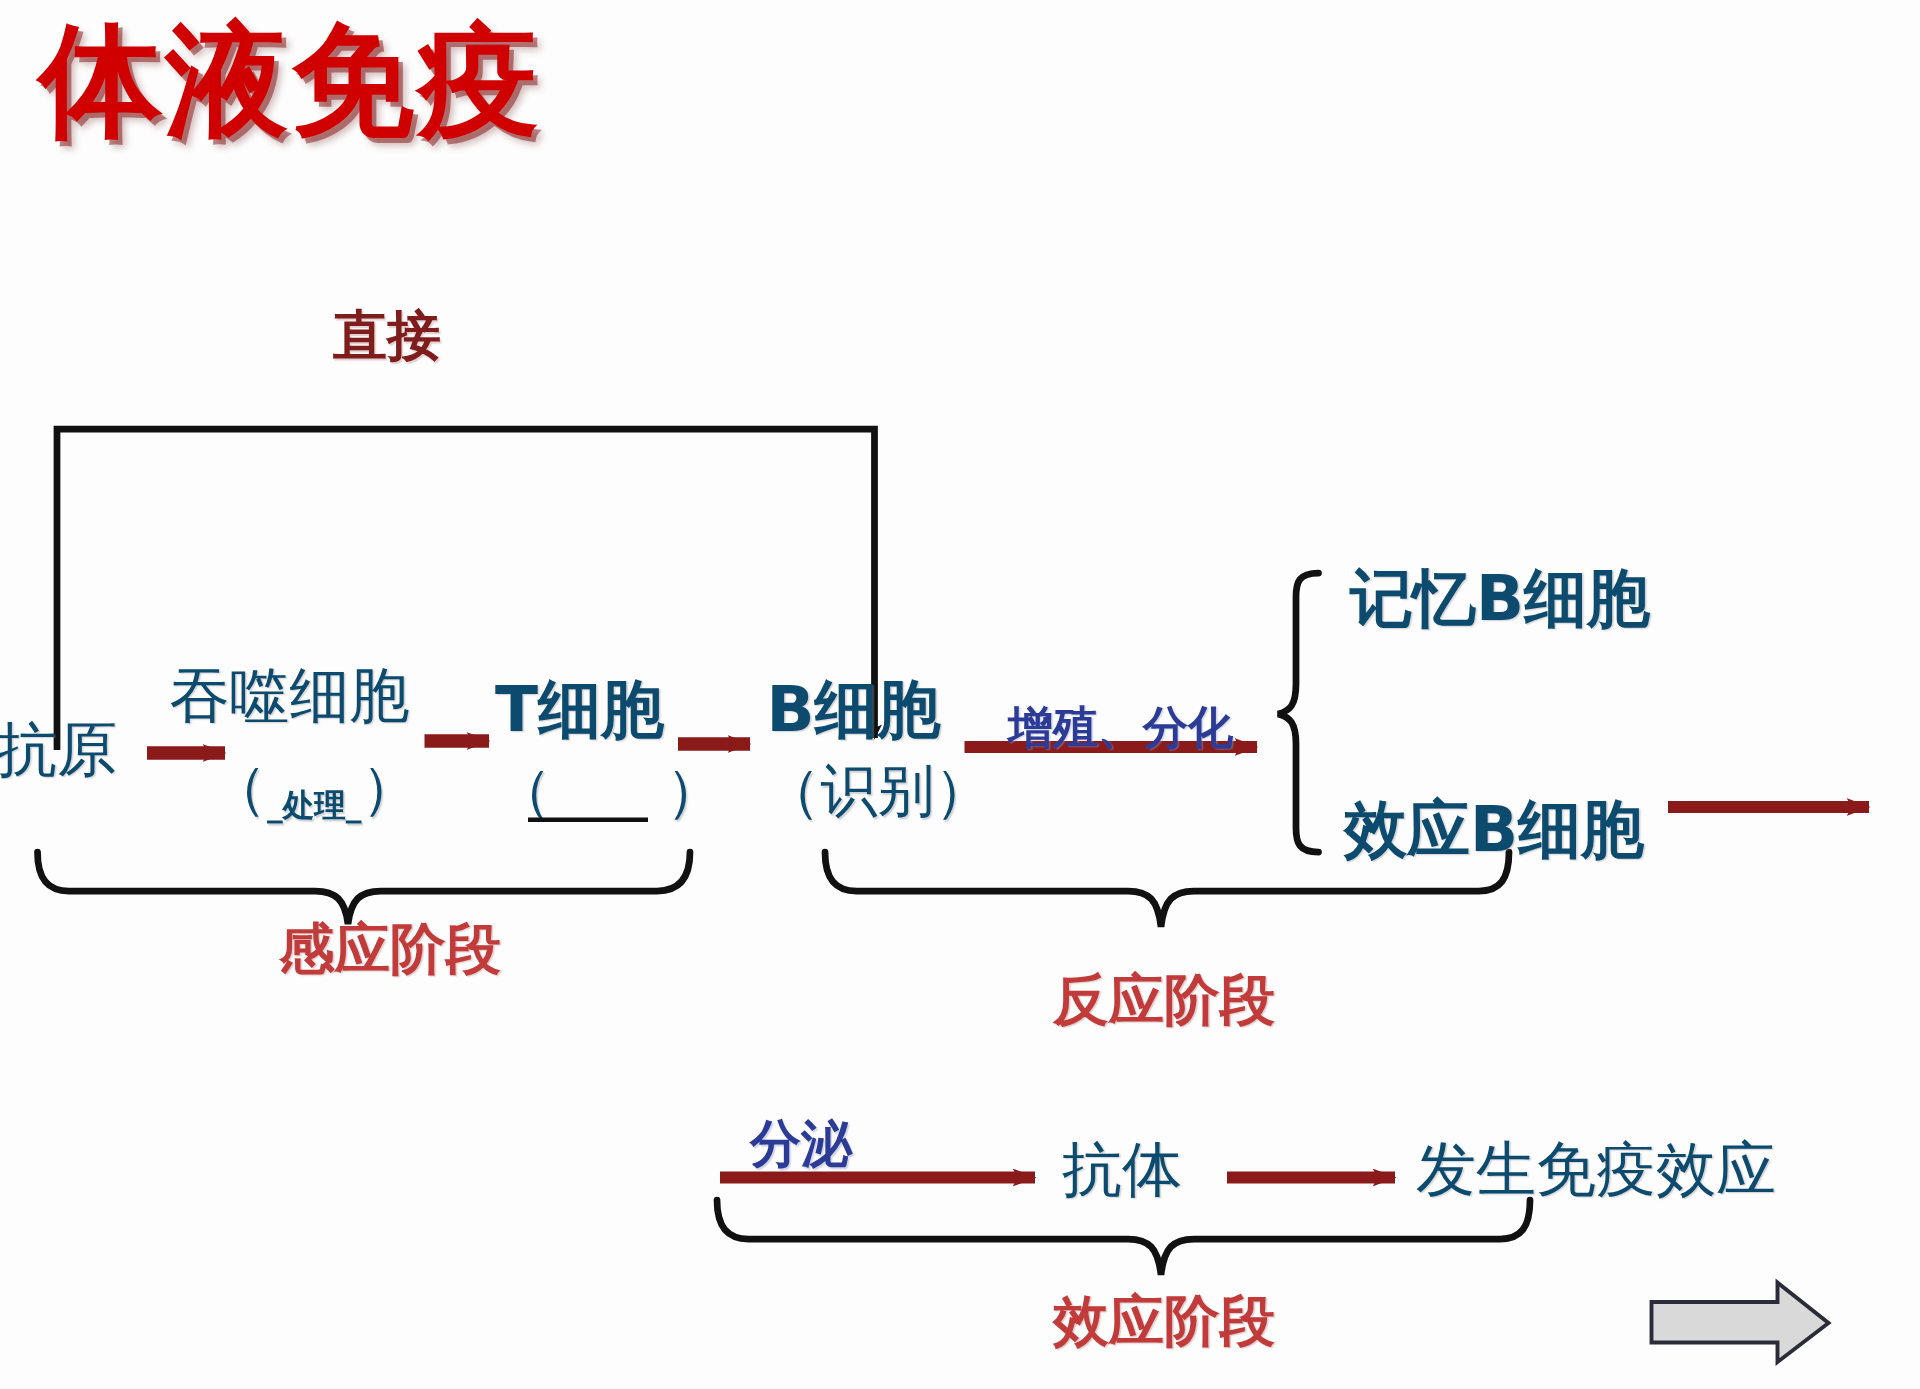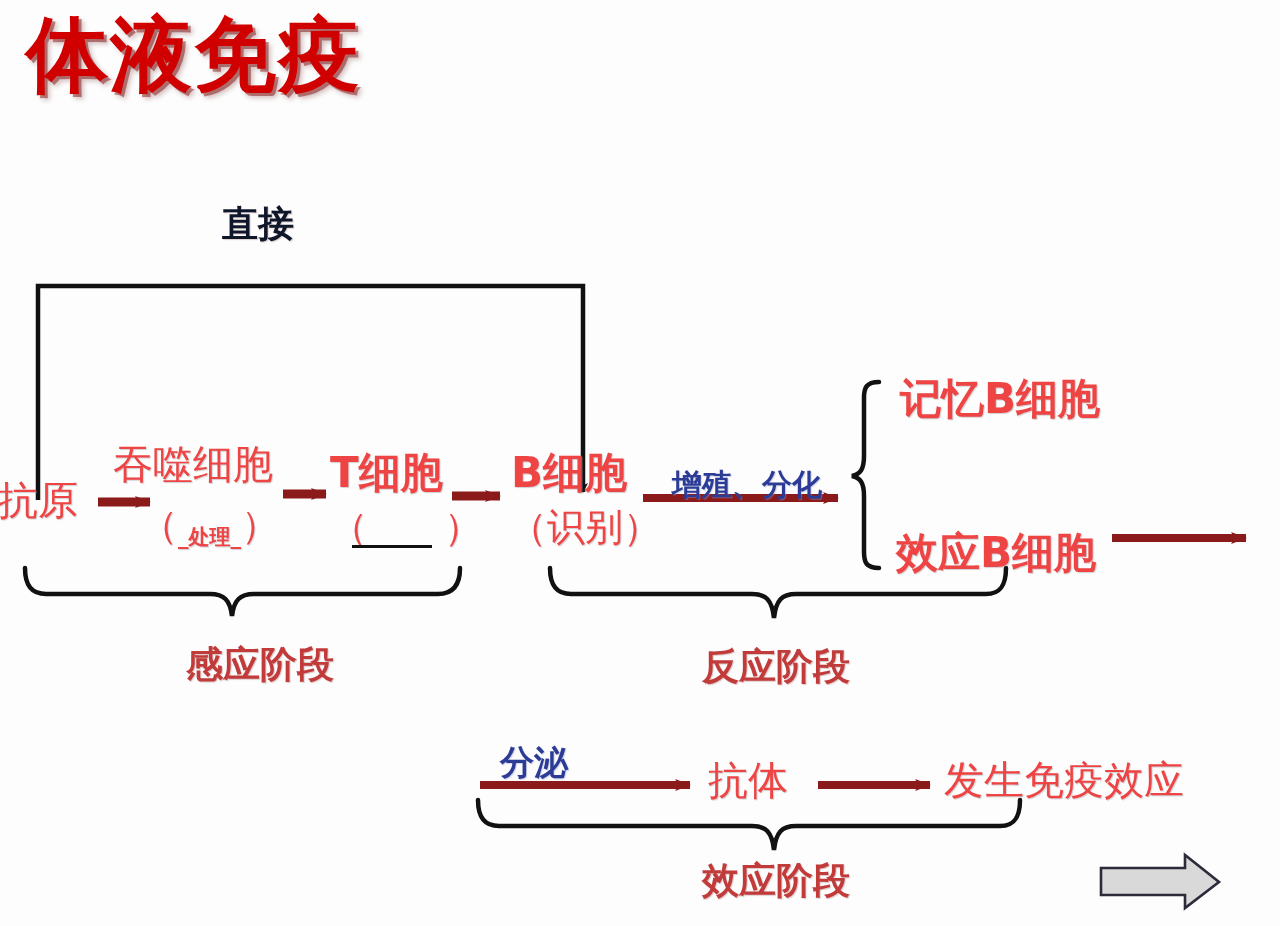--- a/index.html
+++ b/index.html
@@ -28,40 +28,40 @@
     font-weight: bold;
     color: #d00000;
     letter-spacing: 2px;
     line-height: 1;
     text-shadow: 3px 3px 0 rgba(120,0,0,0.45), 5px 5px 5px rgba(90,0,0,0.25);
     white-space: nowrap;
   }
 
   
   .node {
-    color: #ef4444;
+    color: #0c4a6e;
     font-family: "DejaVu Sans", "Liberation Sans", sans-serif;
     white-space: nowrap;
     text-shadow: 1px 1px 1px rgba(150,150,160,0.45);
   }
   .node-main { font-size: 42px; font-weight: bold; line-height: 1.0; }
   .node-sub  { font-size: 40px; font-weight: normal; line-height: 1.0; }
   .node-tiny { font-size: 21px; font-weight: bold; }
 
   
   .stage {
     color: #c23b3b;
     font-family: "DejaVu Serif", "Liberation Serif", serif;
     font-size: 37px;
     font-weight: bold;
     white-space: nowrap;
     text-shadow: 1px 1px 1px rgba(170,120,120,0.4);
   }
   .red-label {
-    color: #0f172a;
+    color: #7f1d1d;
     font-family: "DejaVu Serif", "Liberation Serif", serif;
     font-size: 36px;
     font-weight: bold;
     white-space: nowrap;
     text-shadow: 1px 1px 1px rgba(170,120,120,0.35);
   }
 
   
   .blue-label {
     color: #2c3c96;
@@ -181,21 +181,21 @@
 
   <div class="abs node" style="left:509px; top:502px; font-size:38px;">（识别）</div>
   <div class="abs node node-main" style="left:511px; top:452px;">B细胞</div>
 
   <div class="abs blue-label" style="left:672px; top:436px;margin-top:29px;">增殖、分化</div>
 
   <div class="abs node node-main" style="left:900px; top:378px;">记忆B细胞</div>
 
   <div class="abs node node-main" style="left:896px; top:532px;">效应B细胞</div>
 
-  <div class="abs stage" style="left:186px; top:640px;">感应阶段</div>
+  <div class="abs stage" style="left:186px; top:608px;">感应阶段</div>
 
   <div class="abs stage" style="left:702px; top:642px;">反应阶段</div>
 
   <div class="abs blue-label" style="left:500px; top:740px; font-size:34px;">分泌</div>
 
   <div class="abs node node-sub" style="left:708px; top:760px;">抗体</div>
 
   <div class="abs node node-sub" style="left:944px; top:760px;">发生免疫效应</div>
 
   <div class="abs stage" style="left:702px; top:856px;">效应阶段</div>

